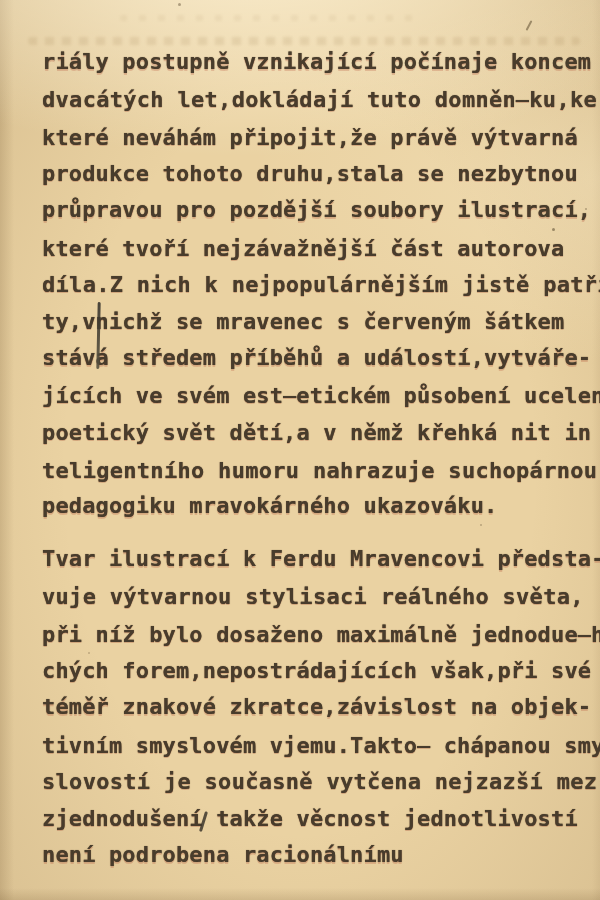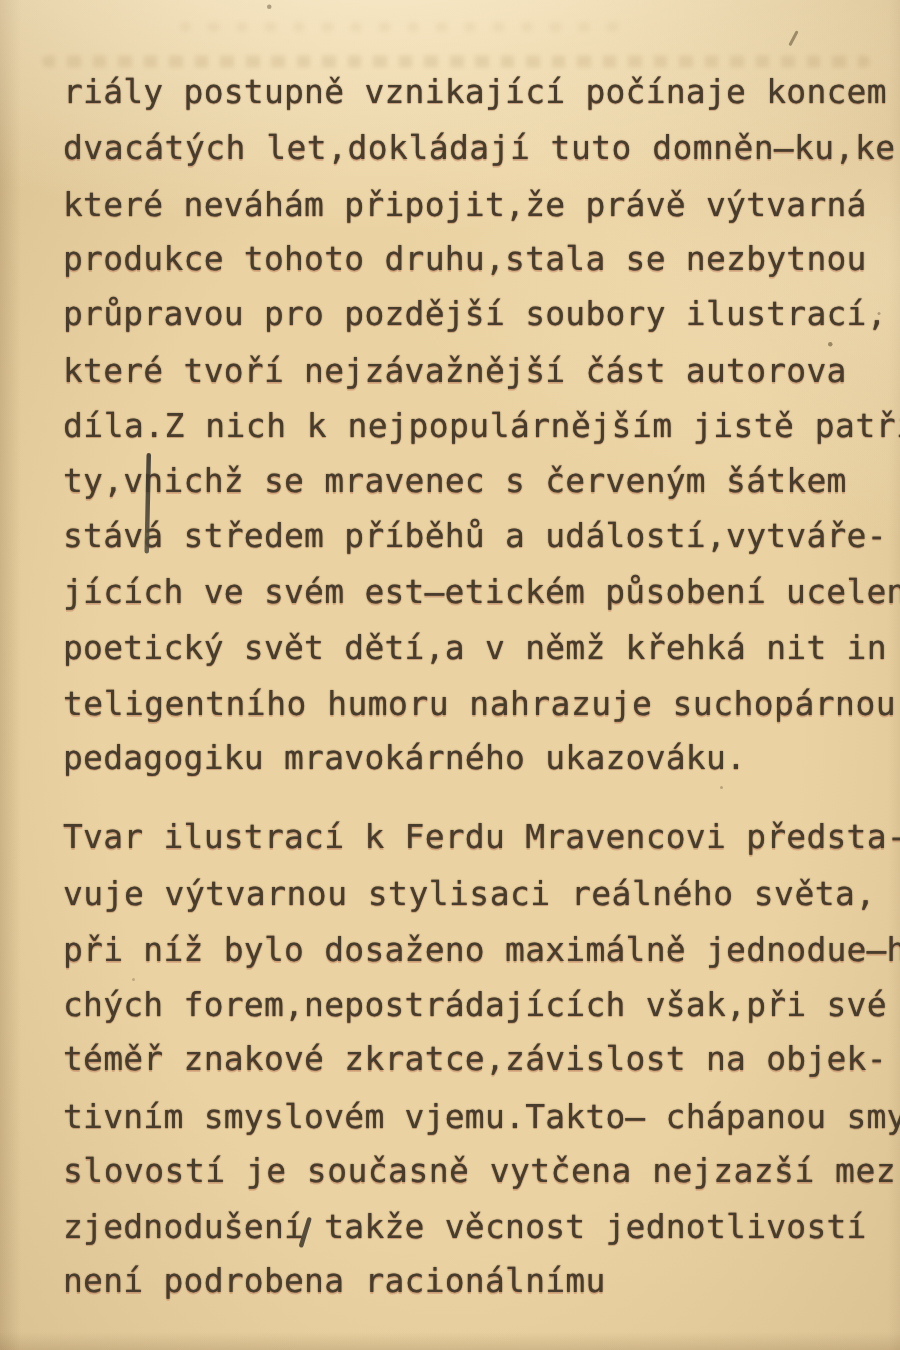--- a/index.html
+++ b/index.html
@@ -12,21 +12,21 @@
     background-image:
       radial-gradient(ellipse 760px 340px at 42% -6%, rgba(255,244,216,0.85), rgba(255,244,216,0) 62%),
       radial-gradient(ellipse 500px 260px at 100% 20%, rgba(250,235,200,0.35), rgba(250,235,200,0) 70%),
       linear-gradient(90deg, rgba(110,82,45,0.20), rgba(110,82,45,0) 14px),
       linear-gradient(270deg, rgba(110,82,45,0.08), rgba(110,82,45,0) 8px),
       linear-gradient(0deg, rgba(110,82,45,0.18), rgba(110,82,45,0) 12px),
       radial-gradient(ellipse at 50% 52%, rgba(0,0,0,0) 55%, rgba(118,88,48,0.14) 100%);
     font-family: "DejaVu Sans Mono", "Liberation Mono", monospace;
   }
 
-  .page { position: absolute; inset: 0; }
+  .page { position: absolute; inset: 0; font-weight: bold; }
 
   .textblock {
     position: absolute;
     left: 42px;
     top: 44px;
     width: 780px; 
   }
 
   .paragraph { margin: 0; }
   .paragraph-2 { margin-top: 16px; }

